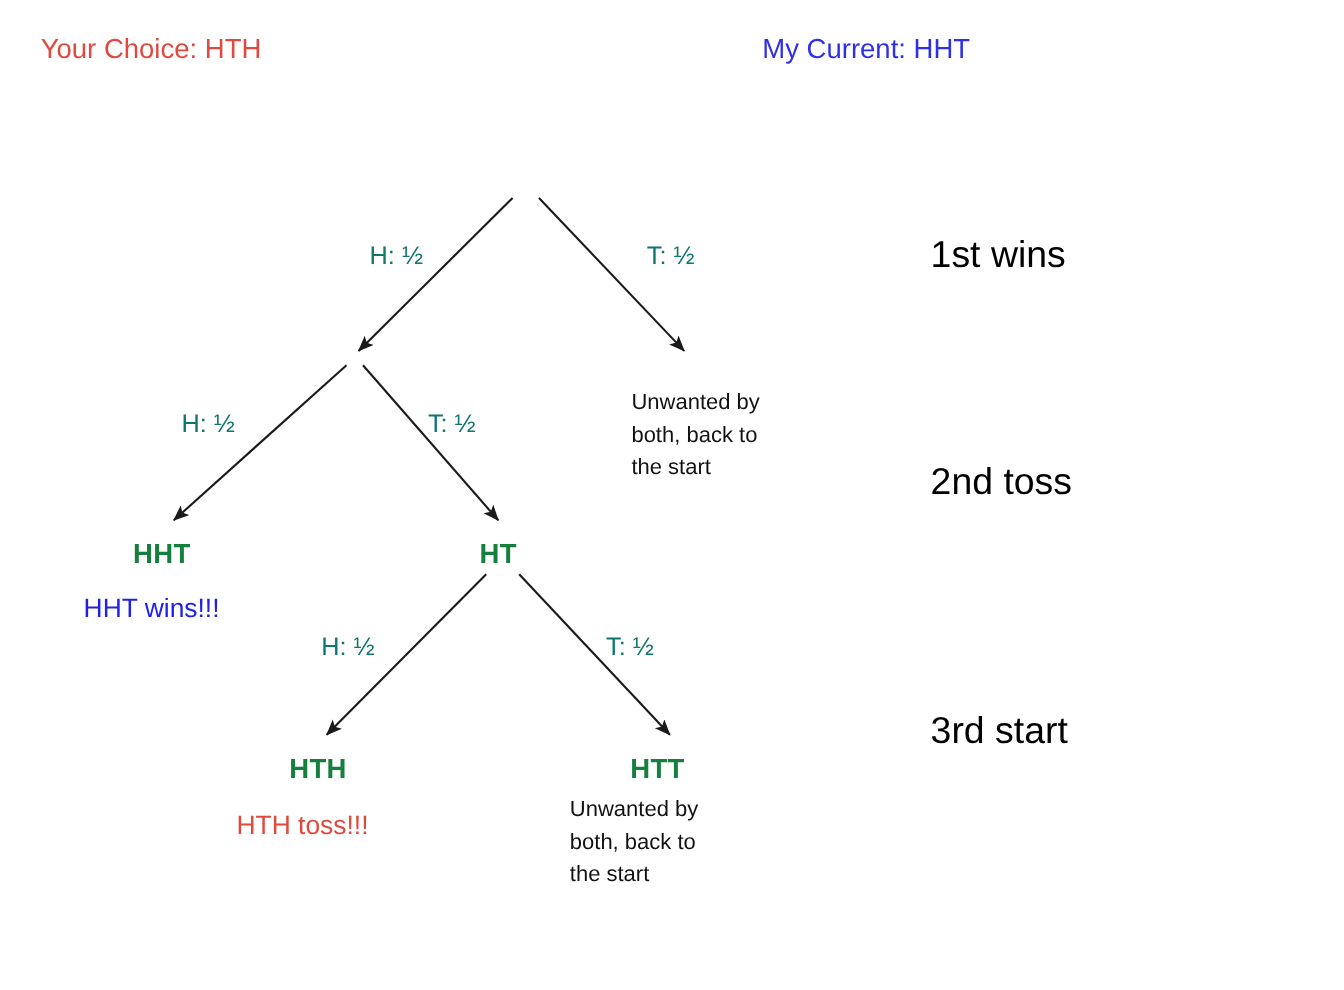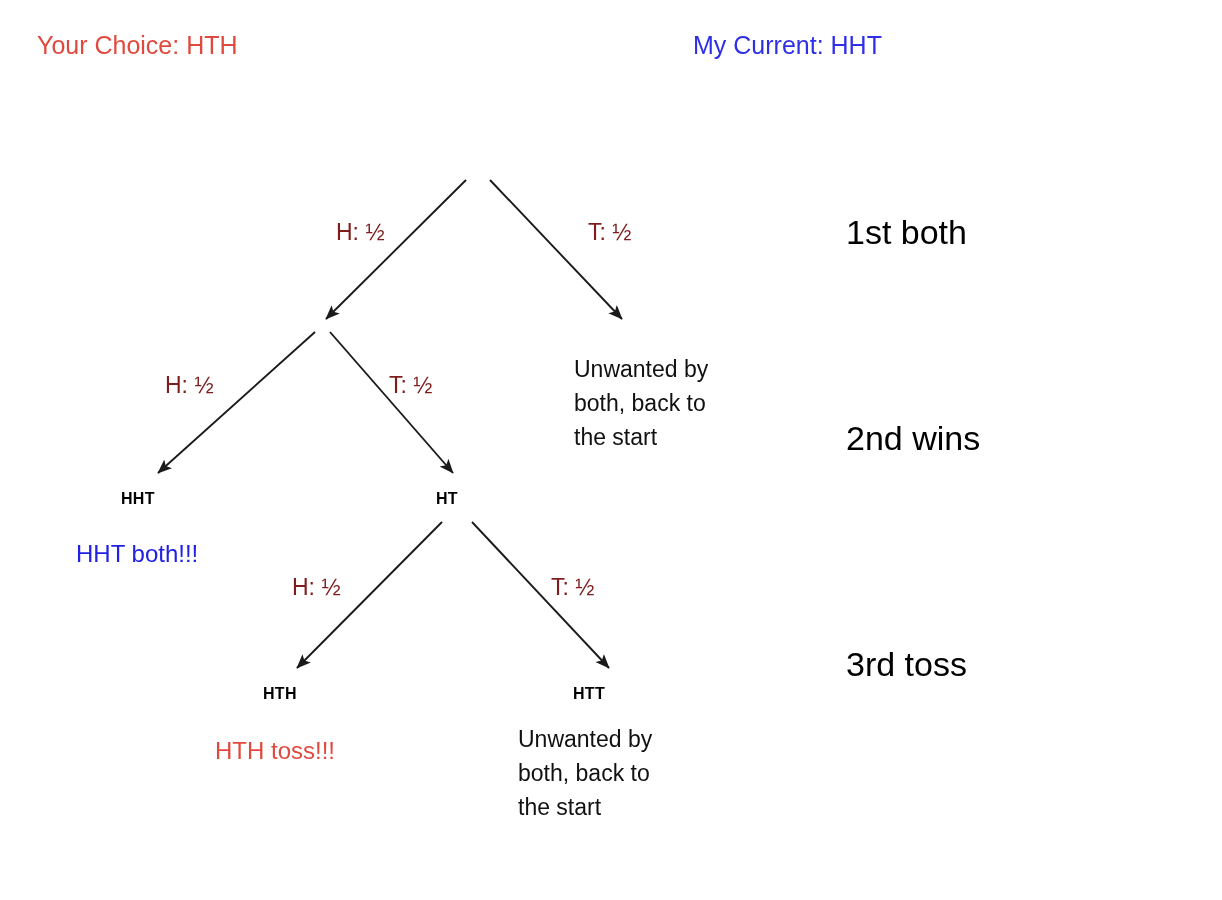--- a/index.html
+++ b/index.html
@@ -47,54 +47,54 @@
   .choice-blue {
     font-size: 25px;
     color: #2f2fe8;
     left: 693px;
     top: 31px;
   }
 
   
   .prob {
     font-size: 23px;
-    color: #7f1d1d;
+    color: #0f766e;
   }
 
   
   .toss {
     font-size: 34px;
     color: #000000;
     left: 846px;
   }
   .toss-1 { top: 212px; }
   .toss-2 { top: 418px; }
   .toss-3 { top: 644px; }
 
   
   .node {
-    font-size: 16px;
+    font-size: 25px;
     font-weight: bold;
-    color: #000000;
+    color: #15803d;
     letter-spacing: 0.3px;
   }
 
   
   .win-blue {
     font-size: 24px;
     color: #2020e6;
   }
   .win-red {
     font-size: 24px;
     color: #e04a3e;
   }
 
   
   .note {
-    font-size: 23px;
+    font-size: 20px;
     color: #111111;
     line-height: 1.48;
   }
 
   
   .legend {
     font-size: 24px;
     color: #6aa84f;
     line-height: 1.45;
     left: 1077px;
@@ -140,32 +140,32 @@
   <div class="lbl prob" style="left:551px; top:574px;">T: ½</div>
 
   <div class="lbl node" style="left:121px; top:490px;">HHT</div>
 
   <div class="lbl node" style="left:436px; top:490px;">HT</div>
 
   <div class="lbl node" style="left:263px; top:685px;text-align:center;">HTH</div>
 
   <div class="lbl node" style="left:573px; top:685px;">HTT</div>
 
-  <div class="lbl win-blue" style="left:76px; top:540px;">HHT both!!!</div>
+  <div class="lbl win-blue" style="left:76px; top:540px;">HHT wins!!!</div>
 
   <div class="lbl win-red" style="left:215px; top:737px;">HTH toss!!!</div>
 
   <div class="lbl note" style="left:574px; top:352px;"><div>Unwanted by</div><div>both, back to</div><div>the start</div></div>
 
   <div class="lbl note" style="left:518px; top:722px;"><div>Unwanted by</div><div>both, back to</div><div>the start</div></div>
 
-  <div class="lbl toss toss-1">1st both</div>
+  <div class="lbl toss toss-1">1st wins</div>
 
-  <div class="lbl toss toss-2">2nd wins</div>
+  <div class="lbl toss toss-2">2nd toss</div>
 
-  <div class="lbl toss toss-3">3rd toss</div>
+  <div class="lbl toss toss-3">3rd start</div>
 
   <div class="lbl legend">
     <div>Current</div>
     
   </div>
 
 </div>
 
 </body></html>

